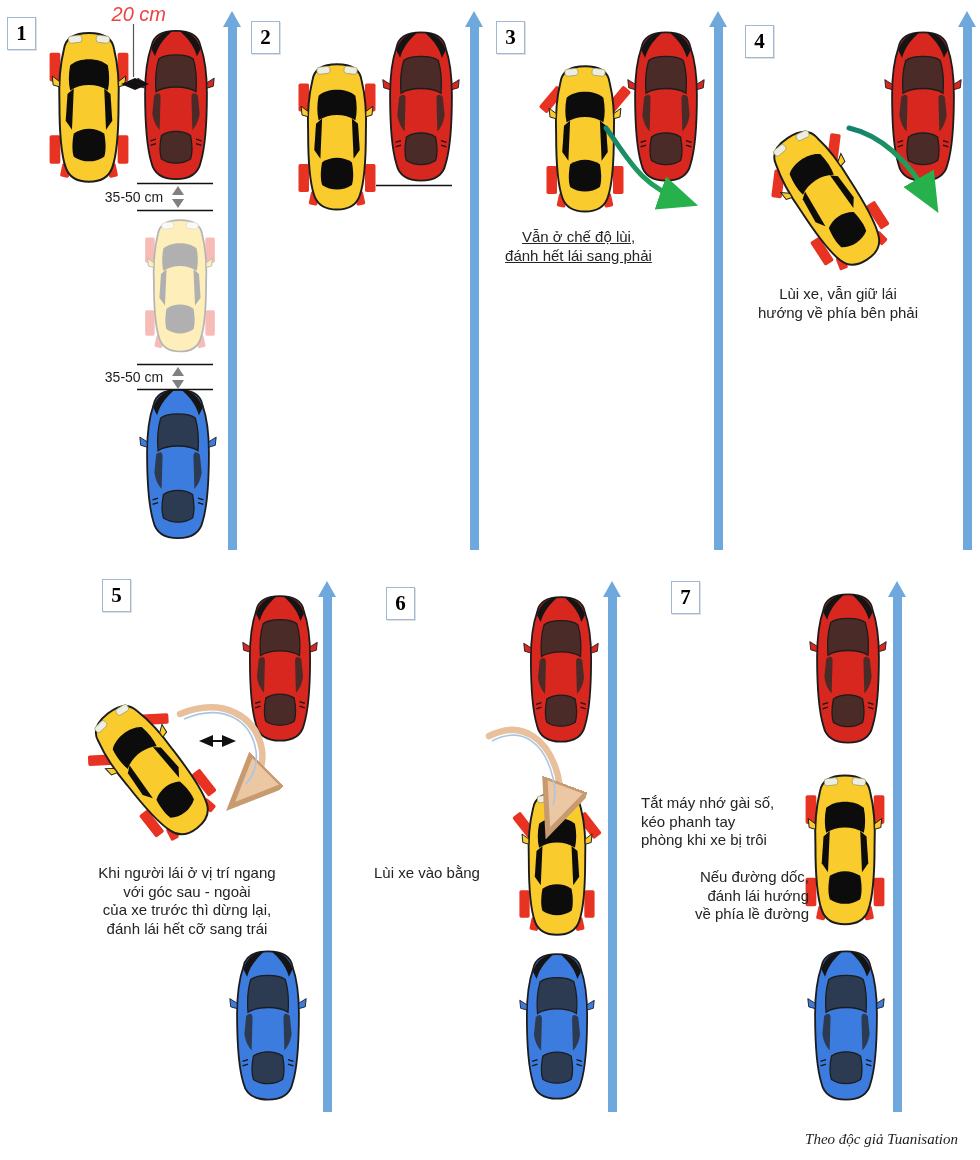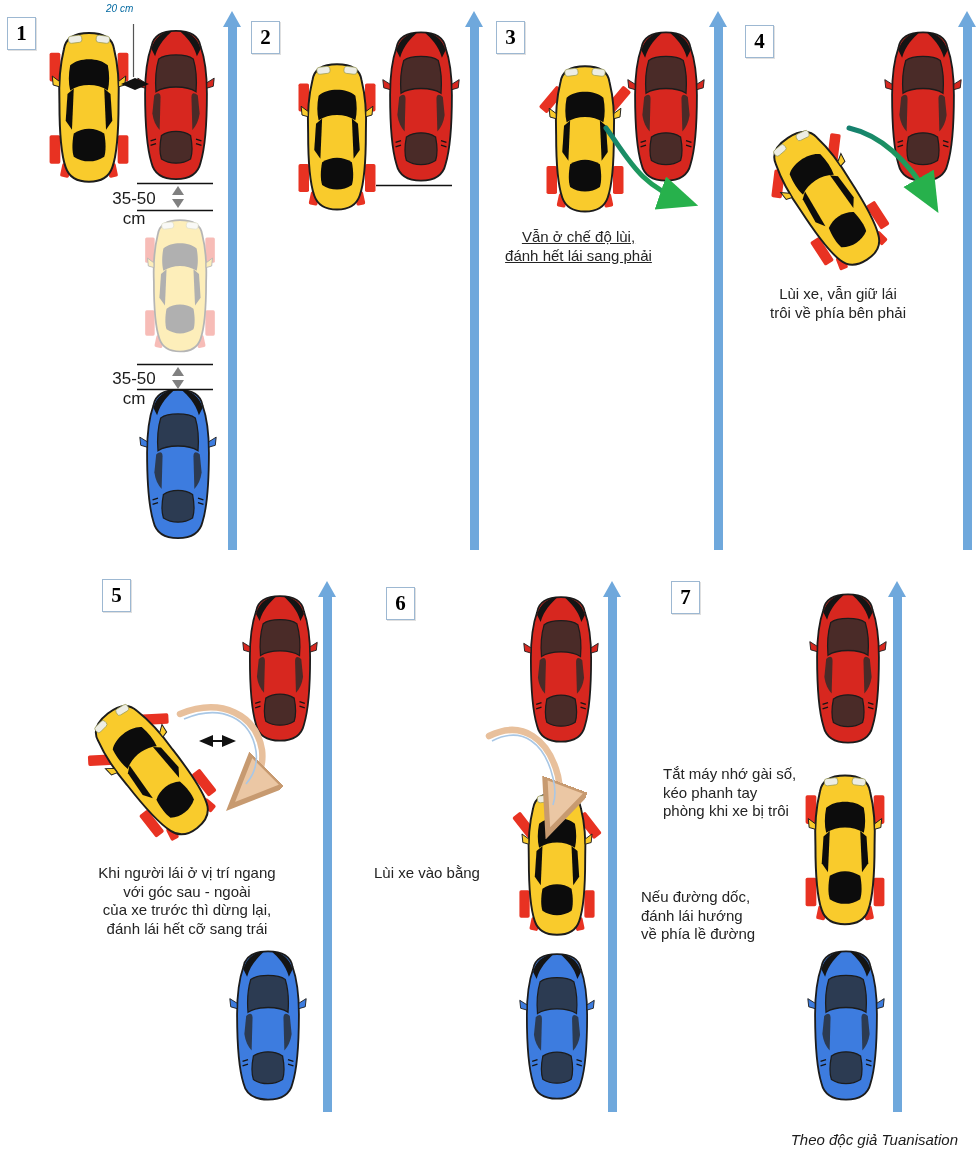--- a/index.html
+++ b/index.html
@@ -8,22 +8,22 @@
   .gfx{position:absolute;left:0;top:0;}
   svg symbol, svg use{overflow:visible;}
 
   .numbox{position:absolute;width:27px;height:31px;background:#fff;
           border:1.5px solid #9DB8D2;box-shadow:1px 1px 0 #e0e0e0;
           display:flex;align-items:center;justify-content:center;
           font-family:"Liberation Serif",serif;font-weight:bold;font-size:21px;color:#000;}
   .caption{position:absolute;font-size:15px;line-height:1.24;color:#242424;
            text-align:center;white-space:pre-line;}
   .caption.left{text-align:left;}
-  .measure{position:absolute;font-size:17px;color:#1c1c1c;width:64px;text-align:center;}
-  .unit-top{position:absolute;font-style:italic;font-size:10px;color:#0369a1;width:60px;text-align:left;}
+  .measure{position:absolute;font-size:14px;color:#1c1c1c;width:64px;text-align:center;}
+  .unit-top{position:absolute;font-style:italic;font-size:20px;color:#ef4444;width:60px;text-align:right;}
   .credit{position:absolute;font-style:italic;font-size:15px;color:#1c1c1c;
           width:210px;text-align:right;}
 
   .varrow{position:absolute;width:9px;background:#6FA8DC;}
   .varrow::before{content:"";position:absolute;top:-15px;left:-5px;
           border-left:9.5px solid transparent;border-right:9.5px solid transparent;
           border-bottom:16px solid #6FA8DC;}
 </style>
 </head>
 <body>
@@ -176,27 +176,27 @@
   <div class="numbox" style="left:386px;top:587px;">6</div>
   <div class="numbox" style="left:671px;top:581px;">7</div>
 
   <div class="unit-top" style="left:106px;top:3px;">20 cm</div>
   <div class="measure" style="left:102px;top:189px;">35-50 cm</div>
   <div class="measure" style="left:102px;top:369px;">35-50 cm</div>
 
   <div class="caption" style="left:481px;top:228px;width:195px;text-decoration:underline;">Vẫn ở chế độ lùi,
 đánh hết lái sang phải</div>
   <div class="caption" style="left:733px;top:285px;width:210px;">Lùi xe, vẫn giữ lái
-trôi về phía bên phải</div>
+hướng về phía bên phải</div>
   <div class="caption" style="left:72px;top:864px;width:230px;">Khi người lái ở vị trí ngang
 với góc sau - ngoài
 của xe trước thì dừng lại,
 đánh lái hết cỡ sang trái</div>
   <div class="caption" style="left:357px;top:864px;width:140px;">Lùi xe vào bằng</div>
-  <div class="caption left" style="left:641px;top:765px;width:168px;margin-left:22px;">Tắt máy nhớ gài số,
+  <div class="caption left" style="left:641px;top:794px;width:168px;">Tắt máy nhớ gài số,
 kéo phanh tay
 phòng khi xe bị trôi</div>
-  <div class="caption left" style="left:641px;top:888px;width:168px;">Nếu đường dốc,
+  <div class="caption left" style="left:641px;top:868px;width:168px;text-align:right;">Nếu đường dốc,
 đánh lái hướng
 về phía lề đường</div>
 
-  <div class="credit" style="left:748px;top:1131px;">Theo độc giả Tuanisation</div>
+  <div class="credit" style="left:748px;top:1131px;font-family:Liberation Serif, serif;">Theo độc giả Tuanisation</div>
 </div>
 
 </body></html>

